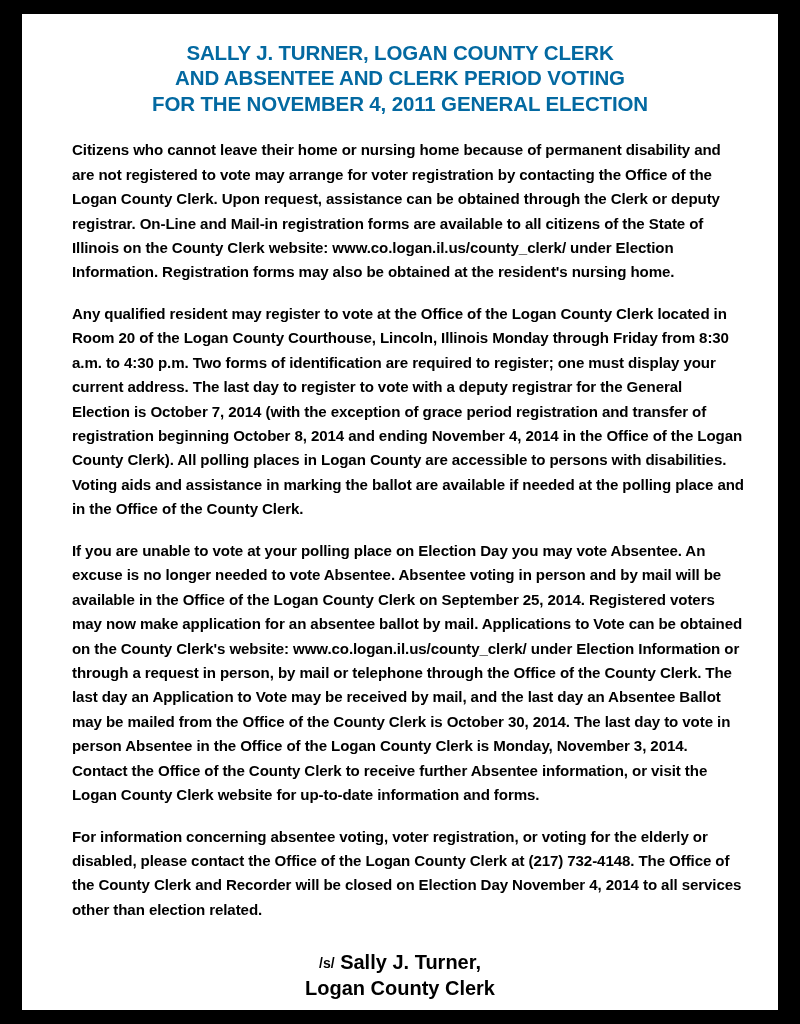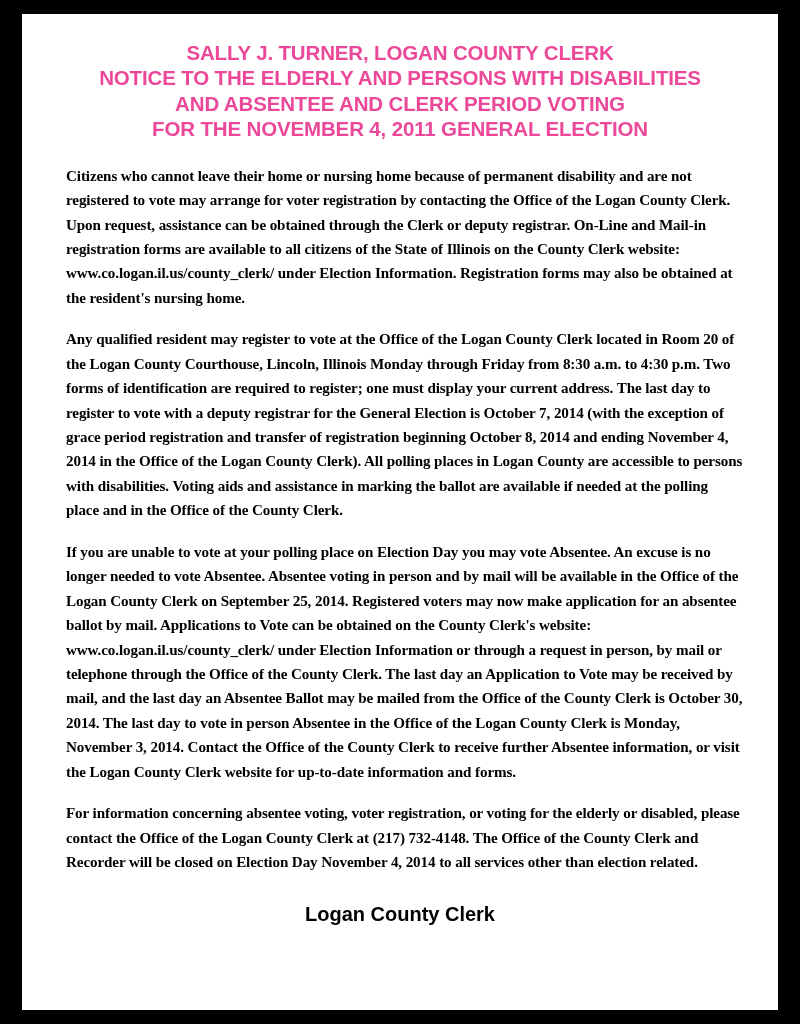--- a/index.html
+++ b/index.html
@@ -21,39 +21,38 @@
     height: 996px;
     background: #ffffff;
     box-sizing: border-box;
     padding: 26px 34px 10px 34px;
   }
   .notice-header {
     text-align: center;
     font-weight: bold;
     font-size: 20.5px;
     line-height: 1.24;
-    color: #ec4899;
+    color: #0369a1;
     letter-spacing: -0.15px;
     margin: 0 0 22px 0;
   }
   .notice-header .hl {
     display: block;
     white-space: nowrap;
   }
   .body-copy {
     color: #000000;
     font-size: 15.1px;
     font-weight: bold;
     line-height: 1.62;
     text-align: left;
     letter-spacing: -0.1px;
   }
   .body-copy p {
-    margin: 0 0 17px 10px;
-    font-family: Liberation Serif, serif;
+    margin: 0 0 17px 16px;
   }
   .body-copy p:last-child {
     margin-bottom: 0;
   }
   .signature-block {
     margin-top: 28px;
     text-align: center;
     color: #000000;
     line-height: 1.28;
   }
@@ -72,29 +71,32 @@
     font-weight: bold;
   }
 </style>
 </head>
 <body>
 
 <div class="page">
 
   <div class="notice-header">
     <span class="hl">SALLY J. TURNER, LOGAN COUNTY CLERK</span>
-    <span class="hl">NOTICE TO THE ELDERLY AND PERSONS WITH DISABILITIES</span>
     <span class="hl">AND ABSENTEE AND CLERK PERIOD VOTING</span>
     <span class="hl">FOR THE NOVEMBER 4, 2011 GENERAL ELECTION</span>
   </div>
 
   <div class="body-copy">
     <p>Citizens who cannot leave their home or nursing home because of permanent disability and are not registered to vote may arrange for voter registration by contacting the Office of the Logan County Clerk.  Upon request, assistance can be obtained through the Clerk or deputy registrar. On-Line and Mail-in registration forms are available to all citizens of the State of Illinois on the County Clerk website: www.co.logan.il.us/county_clerk/ under Election Information. Registration forms may also be obtained at the resident's nursing home.</p>
     <p>Any qualified resident may register to vote at the Office of the Logan County Clerk located in Room 20 of the Logan County Courthouse, Lincoln, Illinois Monday through Friday from 8:30 a.m. to 4:30 p.m.  Two forms of identification are required to register; one must display your current address. The last day to register to vote with a deputy registrar for the General Election is October 7, 2014 (with the exception of grace period registration and transfer of registration beginning October 8, 2014 and ending November 4, 2014 in the Office of the Logan County Clerk). All polling places in Logan County are accessible to persons with disabilities. Voting aids and assistance in marking the ballot are available if needed at the polling place and in the Office of the County Clerk.</p>
     <p>If you are unable to vote at your polling place on Election Day you may vote Absentee.  An excuse is no longer needed to vote Absentee.  Absentee voting in person and by mail will be available in the Office of the Logan County Clerk on September 25, 2014.  Registered voters may now make application for an absentee ballot by mail.  Applications to Vote can be obtained on the County Clerk's website: www.co.logan.il.us/county_clerk/ under Election Information or through a request in person, by mail or telephone through the Office of the County Clerk.  The last day an Application to Vote may be received by mail, and the last day an Absentee Ballot may be mailed from the Office of the County Clerk is October 30, 2014. The last day to vote in person Absentee in the Office of the Logan County Clerk is Monday, November 3, 2014.  Contact the Office of the County Clerk to receive further Absentee information, or visit the Logan County Clerk website for up-to-date information and forms.</p>
     <p>For information concerning absentee voting, voter registration, or voting for the elderly or disabled, please contact the Office of the Logan County Clerk at (217) 732-4148. The Office of the County Clerk and Recorder will be closed on Election Day November 4, 2014 to all services other than election related.</p>
   </div>
 
   <div class="signature-block">
+    <div class="sig-line-1">
+      <span class="sig-prefix">/s/</span>
+      <span>Sally J. Turner,</span>
+    </div>
     <div class="sig-line-2">Logan County Clerk</div>
   </div>
 
 </div>
 
 </body></html>

